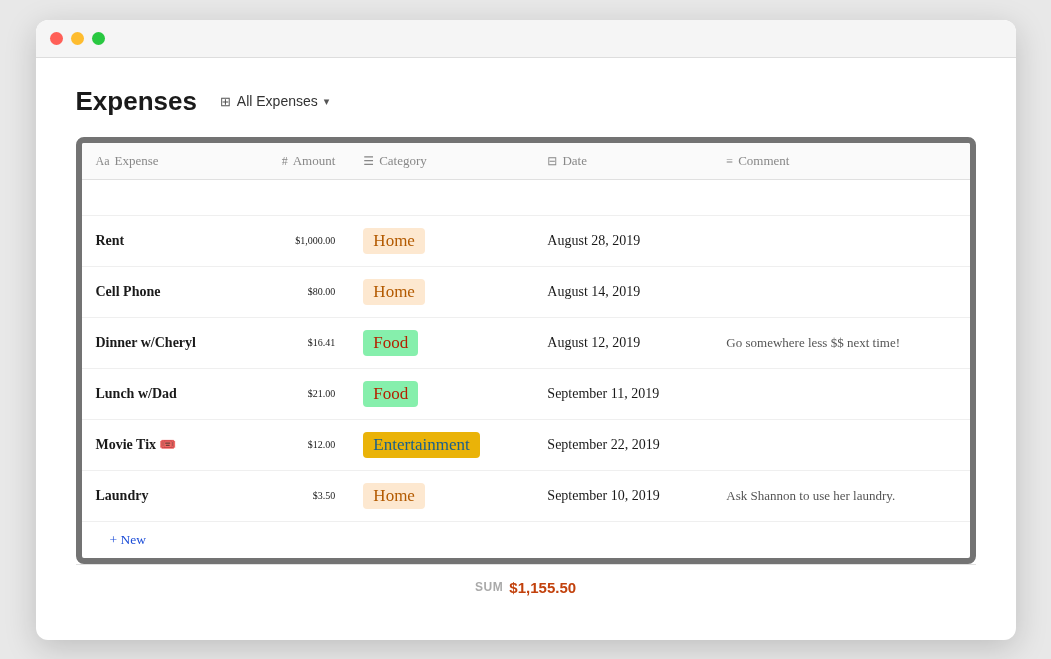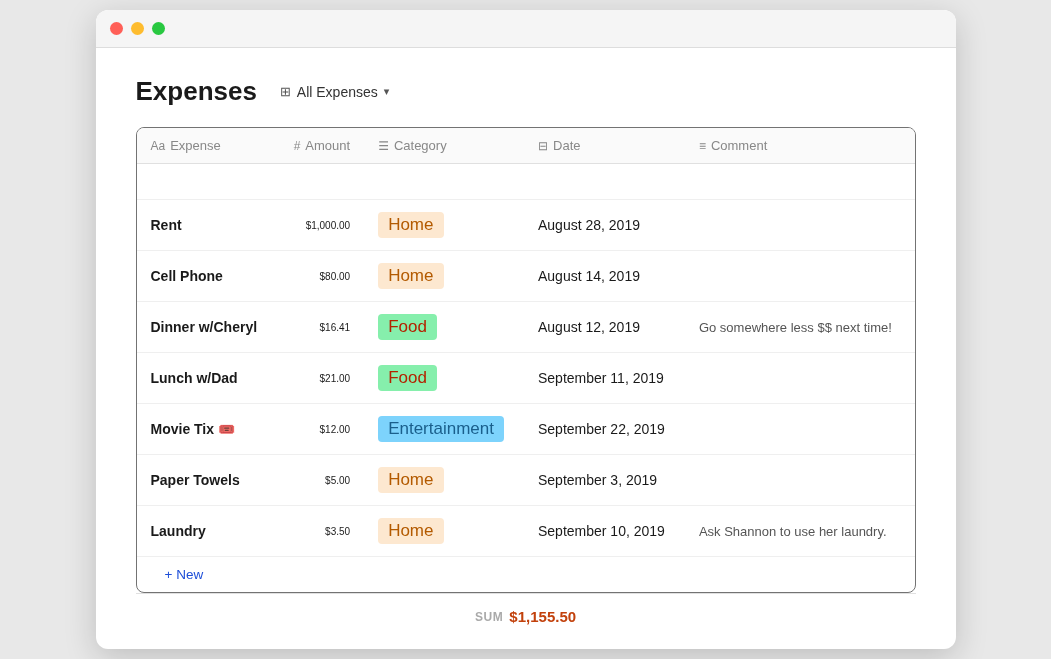--- a/index.html
+++ b/index.html
@@ -8,21 +8,21 @@
       display: flex;
       justify-content: center;
       align-items: center;
       min-height: 100vh;
       font-family: -apple-system, BlinkMacSystemFont, 'Segoe UI', sans-serif;
     }
     .window {
       background: #ffffff;
       border-radius: 12px;
       box-shadow: 0 8px 32px rgba(0,0,0,0.18);
-      width: 860px;
+      width: 980px;
       min-height: 620px;
       overflow: hidden;
     }
     .titlebar {
       background: #f5f5f5;
       border-bottom: 1px solid #ddd;
       height: 38px;
       display: flex;
       align-items: center;
       padding: 0 14px;
@@ -64,23 +64,24 @@
       border: 1px solid transparent;
     }
     .view-icon {
       font-size: 13px;
       color: #555;
     }
     .chevron { font-size: 11px; color: #555; }
 
     
     .table-wrap {
-      border: 1px solid #737373;
+      border: 6px solid #737373;
       border-radius: 8px;
       overflow: hidden;
+      font-family: Liberation Serif, serif;
     }
     table {
       width: 100%;
       border-collapse: collapse;
       font-size: 14px;
     }
     thead tr {
       background: #fafafa;
       border-bottom: 1px solid #e0e0e0;
     }
@@ -112,21 +113,21 @@
 
     .badge {
       display: inline-block;
       padding: 3px 10px;
       border-radius: 4px;
       font-size: 17px;
       font-weight: 500;
     }
     .badge-home { background: #fde8d0; color: #b35a00; }
     .badge-food { background: #86efac; color: #b32200; }
-    .badge-entertainment { background: #7dd3fc; color: #1a5f8c; }
+    .badge-entertainment { background: #eab308; color: #1a5f8c; }
 
     .empty-row td { height: 36px; }
 
     .new-row td {
       color: #1d4ed8;
       font-size: 13.5px;
       cursor: pointer;
       padding: 10px 14px;
     }
 
@@ -228,27 +229,20 @@
               <td class="comment-val"></td>
             </tr>
             <tr>
               <td class="expense-name">Movie Tix 🎟️</td>
               <td class="amount-val">$12.00</td>
               <td><span class="badge badge-entertainment">Entertainment</span></td>
               <td>September 22, 2019</td>
               <td class="comment-val"></td>
             </tr>
             <tr>
-              <td class="expense-name">Paper Towels</td>
-              <td class="amount-val">$5.00</td>
-              <td><span class="badge badge-home">Home</span></td>
-              <td>September 3, 2019</td>
-              <td class="comment-val"></td>
-            </tr>
-            <tr>
               <td class="expense-name">Laundry</td>
               <td class="amount-val">$3.50</td>
               <td><span class="badge badge-home">Home</span></td>
               <td>September 10, 2019</td>
               <td class="comment-val">Ask Shannon to use her laundry.</td>
             </tr>
           </tbody>
       </table>
       <div style="border-top: 1px solid #efefef; padding: 0 14px;">
         <table style="width:100%; border-collapse:collapse;">

